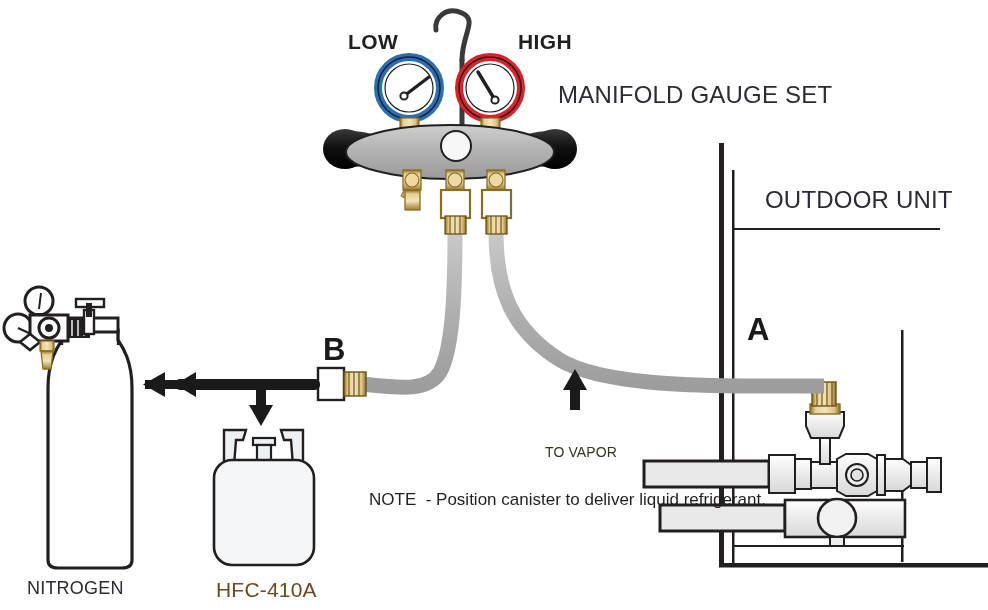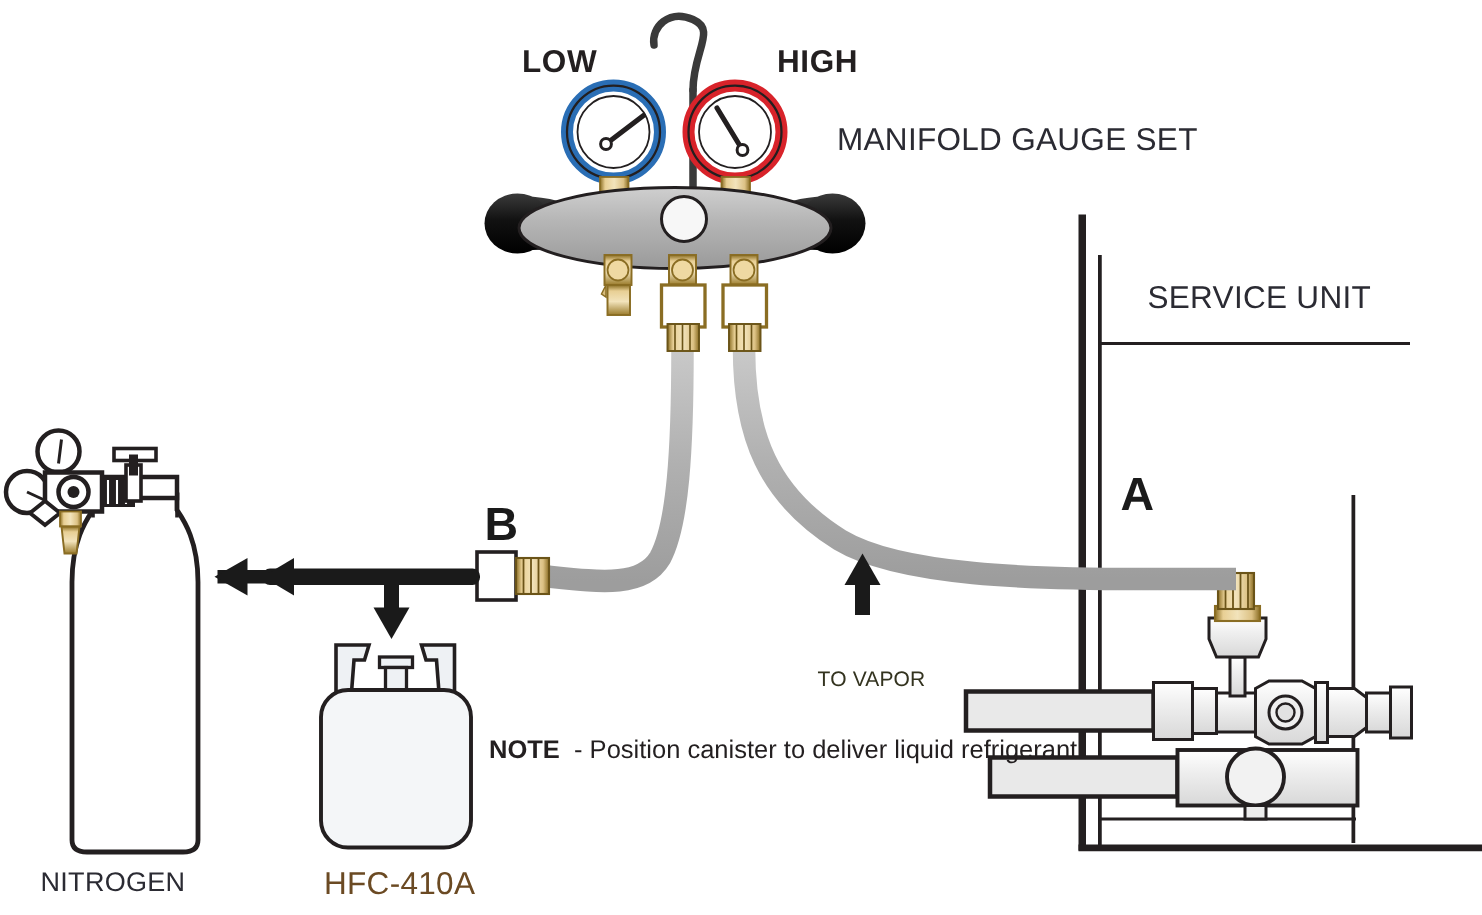--- a/index.html
+++ b/index.html
@@ -11,27 +11,27 @@
   }
   #stage{position:absolute;left:0;top:0;width:956px;height:610px;}
   svg{display:block;}
   .lbl{
     position:absolute;
     color:#231f20;
     white-space:pre;
     line-height:1.12;
   }
   .lbl-lowhigh{font-size:21px;font-weight:bold;letter-spacing:.4px;}
-  .lbl-caps{font-size:21px;font-weight:normal;letter-spacing:.2px;color:#2b2b33;}
+  .lbl-caps{font-size:24px;font-weight:normal;letter-spacing:.2px;color:#2b2b33;}
   .lbl-ab{font-size:31px;font-weight:bold;color:#1a1a1a;}
   .lbl-tank{font-size:18px;font-weight:normal;color:#2b2b33;letter-spacing:.2px;}
   .lbl-can{font-size:21px;font-weight:normal;color:#6b4a23;letter-spacing:.2px;}
   .lbl-vapor{font-size:14px;font-weight:normal;color:#33331f;letter-spacing:.1px;text-align:center;}
   .note{font-size:17px;color:#231f20;line-height:1.28;width:175px;}
-  .note b{font-weight:bold;}
+  .note b{font-weight:normal;margin-left:43px;}
 </style>
 </head>
 <body>
 
 <div id="stage">
 
 <svg width="988" height="610" viewBox="0 0 988 610">
   <defs>
     <linearGradient id="brassGrad" x1="0" y1="0" x2="1" y2="0">
       <stop offset="0%" stop-color="#8a6d23"></stop>
@@ -290,21 +290,21 @@
   </g>
 
 </svg>
 
 <div class="lbl lbl-lowhigh" style="left:348px;top:30px;">LOW</div>
 
 <div class="lbl lbl-lowhigh" style="left:518px;top:30px;text-align:right;">HIGH</div>
 
 <div class="lbl lbl-caps" style="left:558px;top:82px;">MANIFOLD GAUGE SET</div>
 
-<div class="lbl lbl-caps" style="left:765px;top:187px;">SERVICE UNIT</div>
+<div class="lbl lbl-caps" style="left:765px;top:187px;">OUTDOOR UNIT</div>
 
 <div class="lbl lbl-ab" style="left:747px;top:313px;">A</div>
 
 <div class="lbl lbl-ab" style="left:323px;top:333px;">B</div>
 
 <div class="lbl lbl-vapor" style="left:506px;top:414px;width:150px;">
   <div>TO VAPOR</div>
 </div>
 
 <div class="lbl lbl-tank" style="left:27px;top:578px;">NITROGEN</div>

